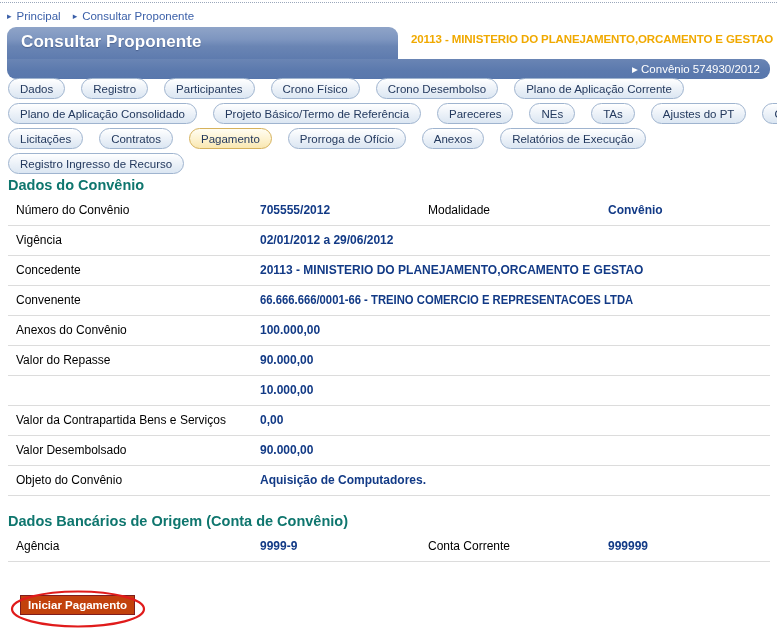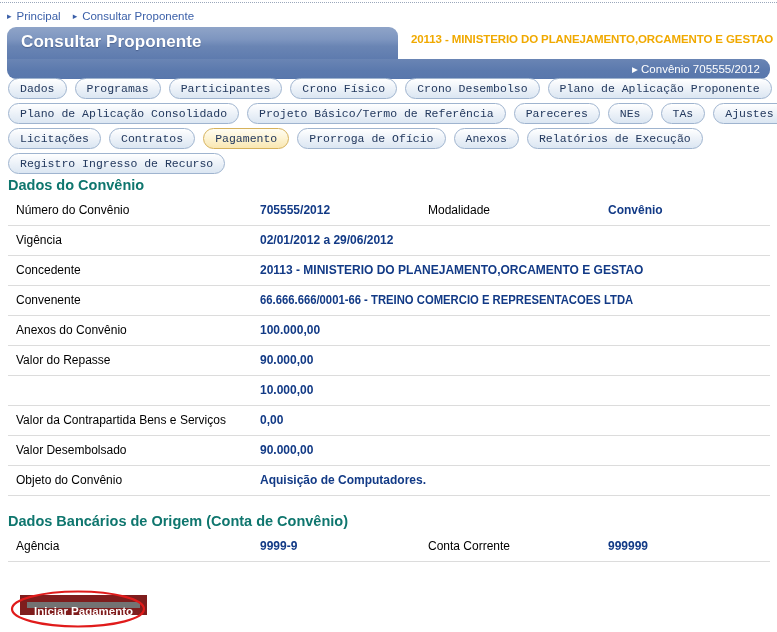--- a/index.html
+++ b/index.html
@@ -111,24 +111,23 @@
   
   .tabs {
     position: absolute;
     top: 78px;
     left: 8px;
     width: 762px;
   }
   .tab-row {
     display: flex;
     flex-wrap: nowrap;
-    gap: 8px;
+    gap: 16px;
     height: 23px;
     margin-bottom: 2px;
-    font-family: Liberation Mono, monospace;
   }
   .tab {
     display: inline-flex;
     align-items: center;
     justify-content: center;
     height: 21px;
     padding: 0 11px;
     border: 1px solid #9fb4cf;
     border-radius: 11px;
     background: linear-gradient(to bottom, #ffffff 0%, #eef3f9 45%, #dbe6f2 100%);
@@ -198,22 +197,22 @@
     top: 589px;
     width: 200px;
     height: 43px;
   }
   .btn-primary {
     position: absolute;
     left: 12px;
     top: 6px;
     height: 20px;
     padding: 0 7px;
-    background: #737373;
-    border: 7px solid #7f1d1d;
+    background: #c2410c;
+    border: 1px solid #7f1d1d;
     color: #ffffff;
     font-size: 11.5px;
     font-weight: bold;
     font-family: "Liberation Sans", sans-serif;
     cursor: pointer;
     box-sizing: border-box;
     line-height: 18px;
     white-space: nowrap;
   }
   .annot-ellipse {
@@ -239,33 +238,33 @@
 </div>
 
 <div class="page-head">
   <div class="title-panel">
     <span class="title-text">Consultar Proponente</span>
   </div>
   <div class="org-name">20113 - MINISTERIO DO PLANEJAMENTO,ORCAMENTO E GESTAO</div>
   <div class="sub-bar">
     <span class="conv-label">
       <span>▸</span>
-      <span>Convênio 705555/2012</span>
+      <span>Convênio 574930/2012</span>
     </span>
   </div>
 </div>
 
 <div class="tabs">
   <div class="tab-row">
     <div class="tab">Dados</div>
-    <div class="tab">Programas</div>
+    <div class="tab">Registro</div>
     <div class="tab">Participantes</div>
     <div class="tab">Crono Físico</div>
     <div class="tab">Crono Desembolso</div>
-    <div class="tab">Plano de Aplicação Proponente</div>
+    <div class="tab">Plano de Aplicação Corrente</div>
   </div>
   <div class="tab-row">
     <div class="tab">Plano de Aplicação Consolidado</div>
     <div class="tab">Projeto Básico/Termo de Referência</div>
     <div class="tab">Pareceres</div>
     <div class="tab">NEs</div>
     <div class="tab">TAs</div>
     <div class="tab">Ajustes do PT</div>
     <div class="tab">OBs</div>
   </div>

